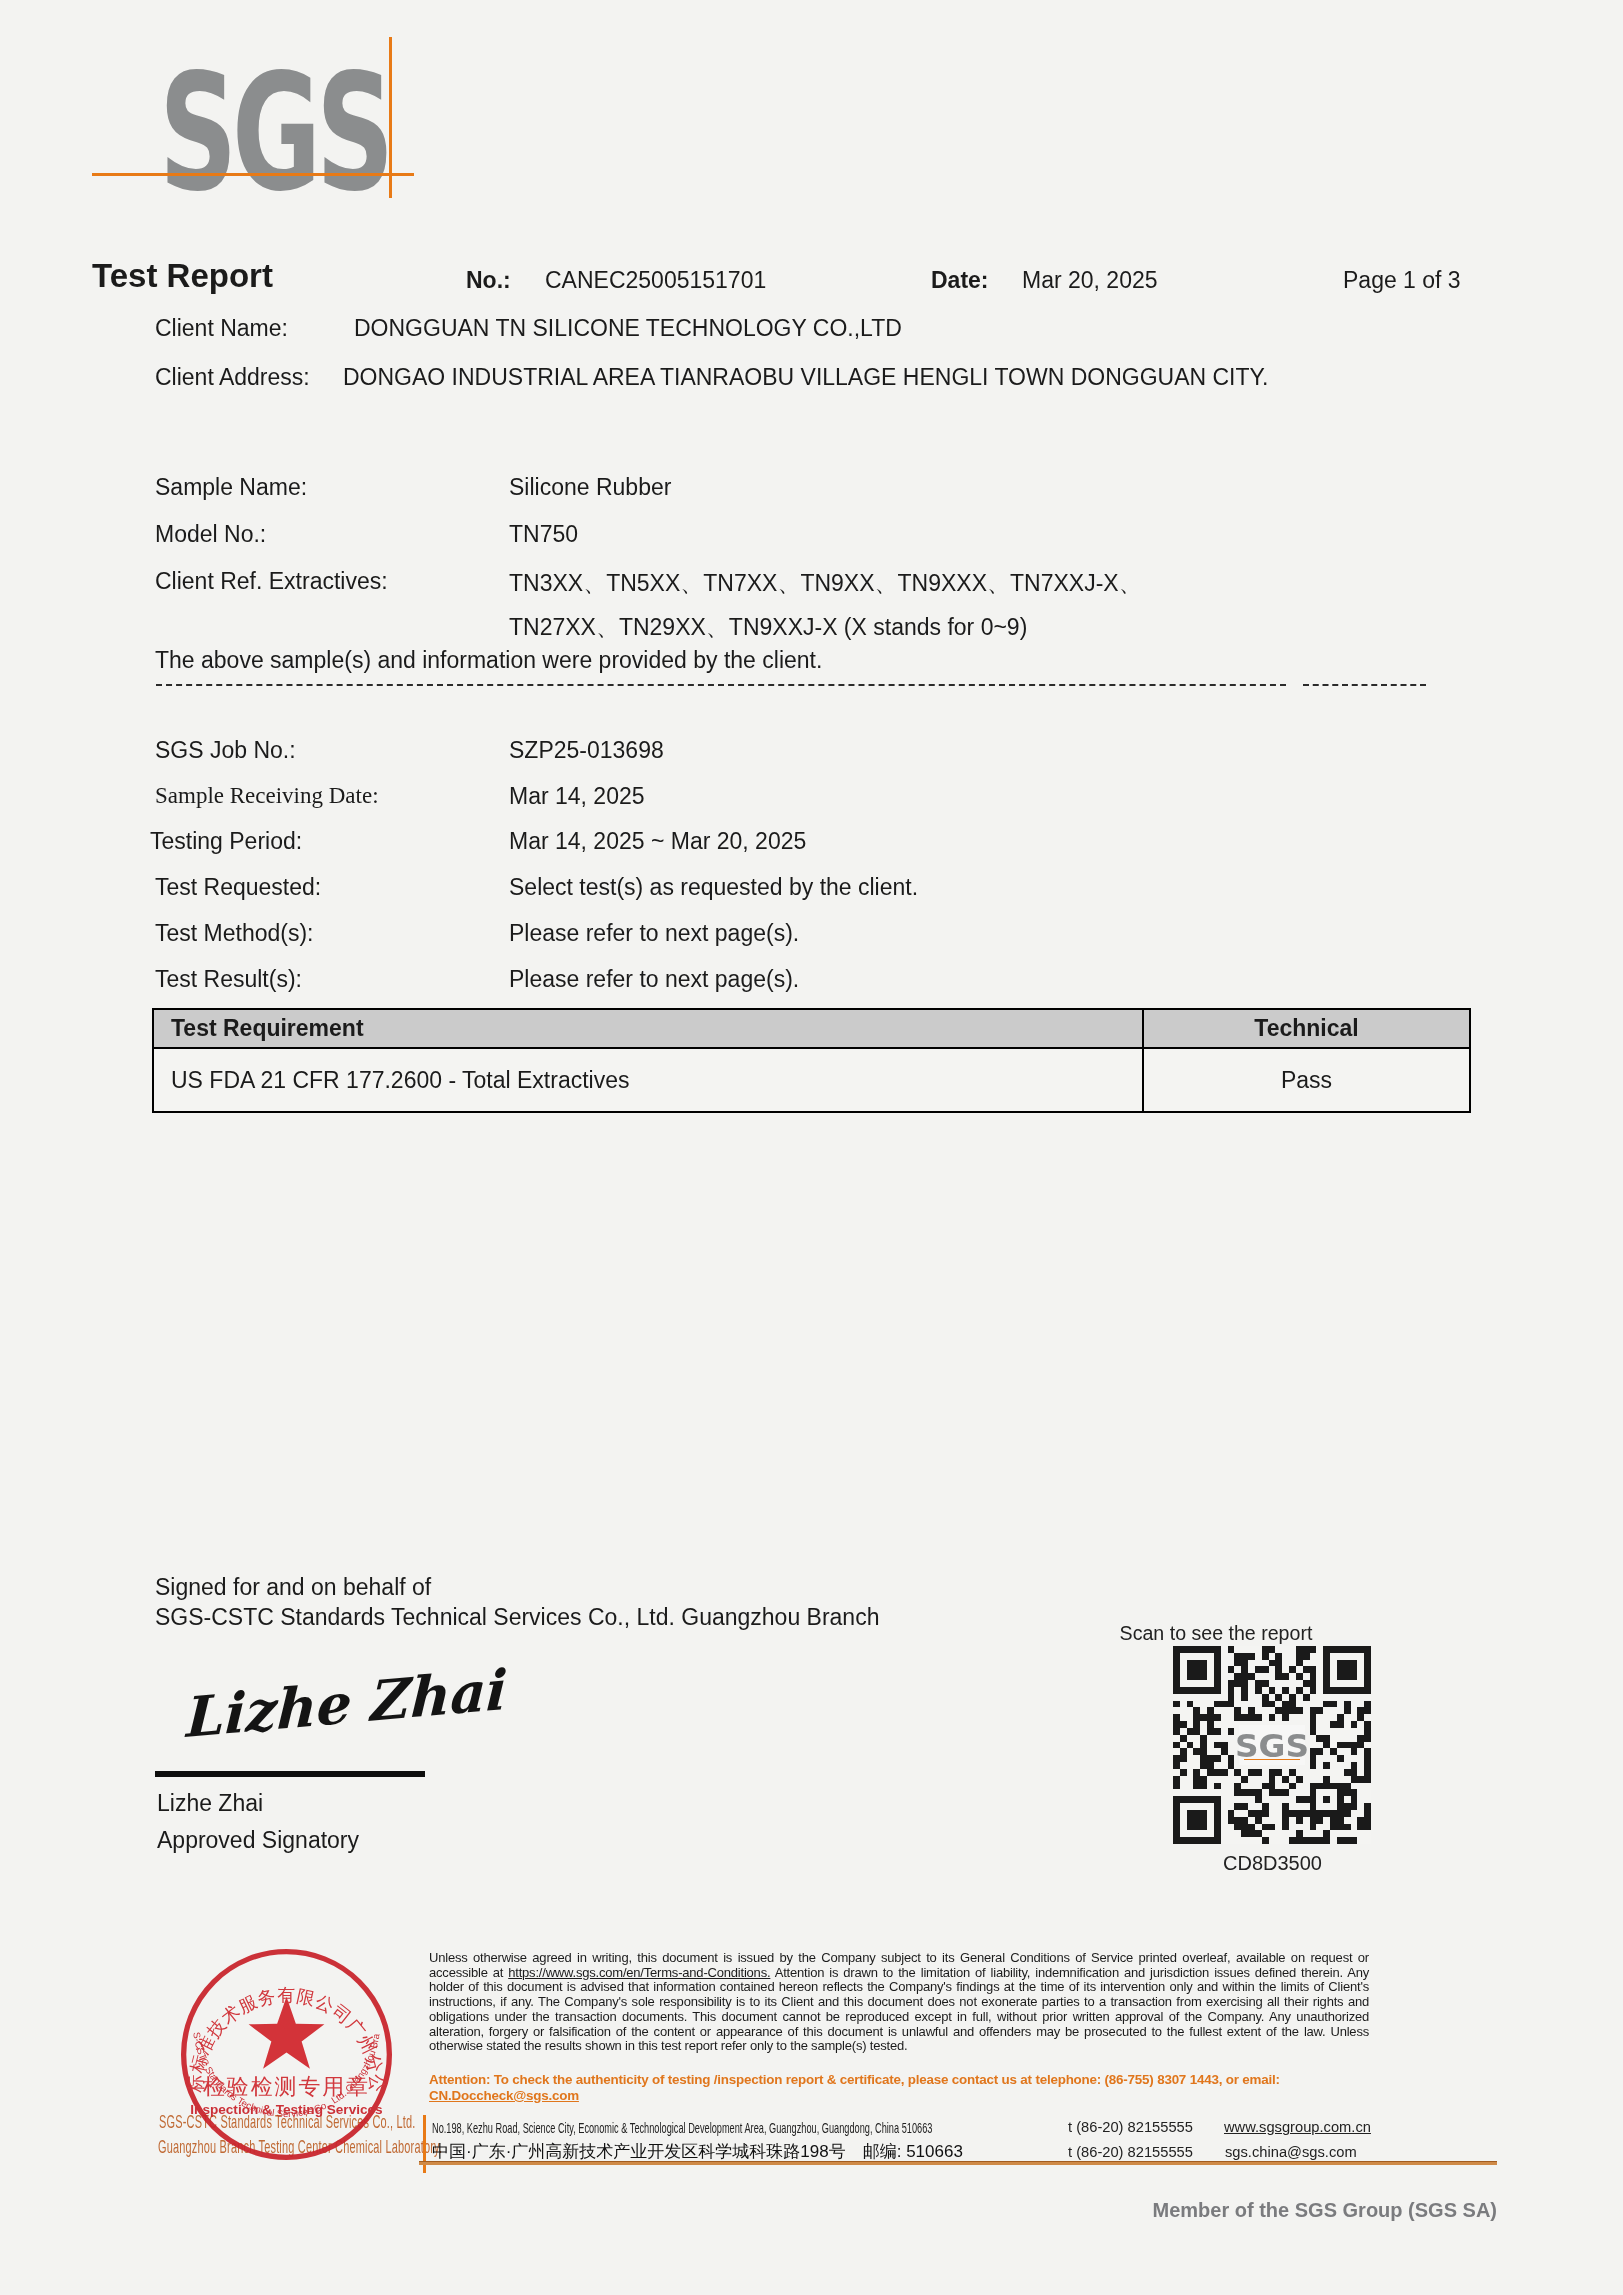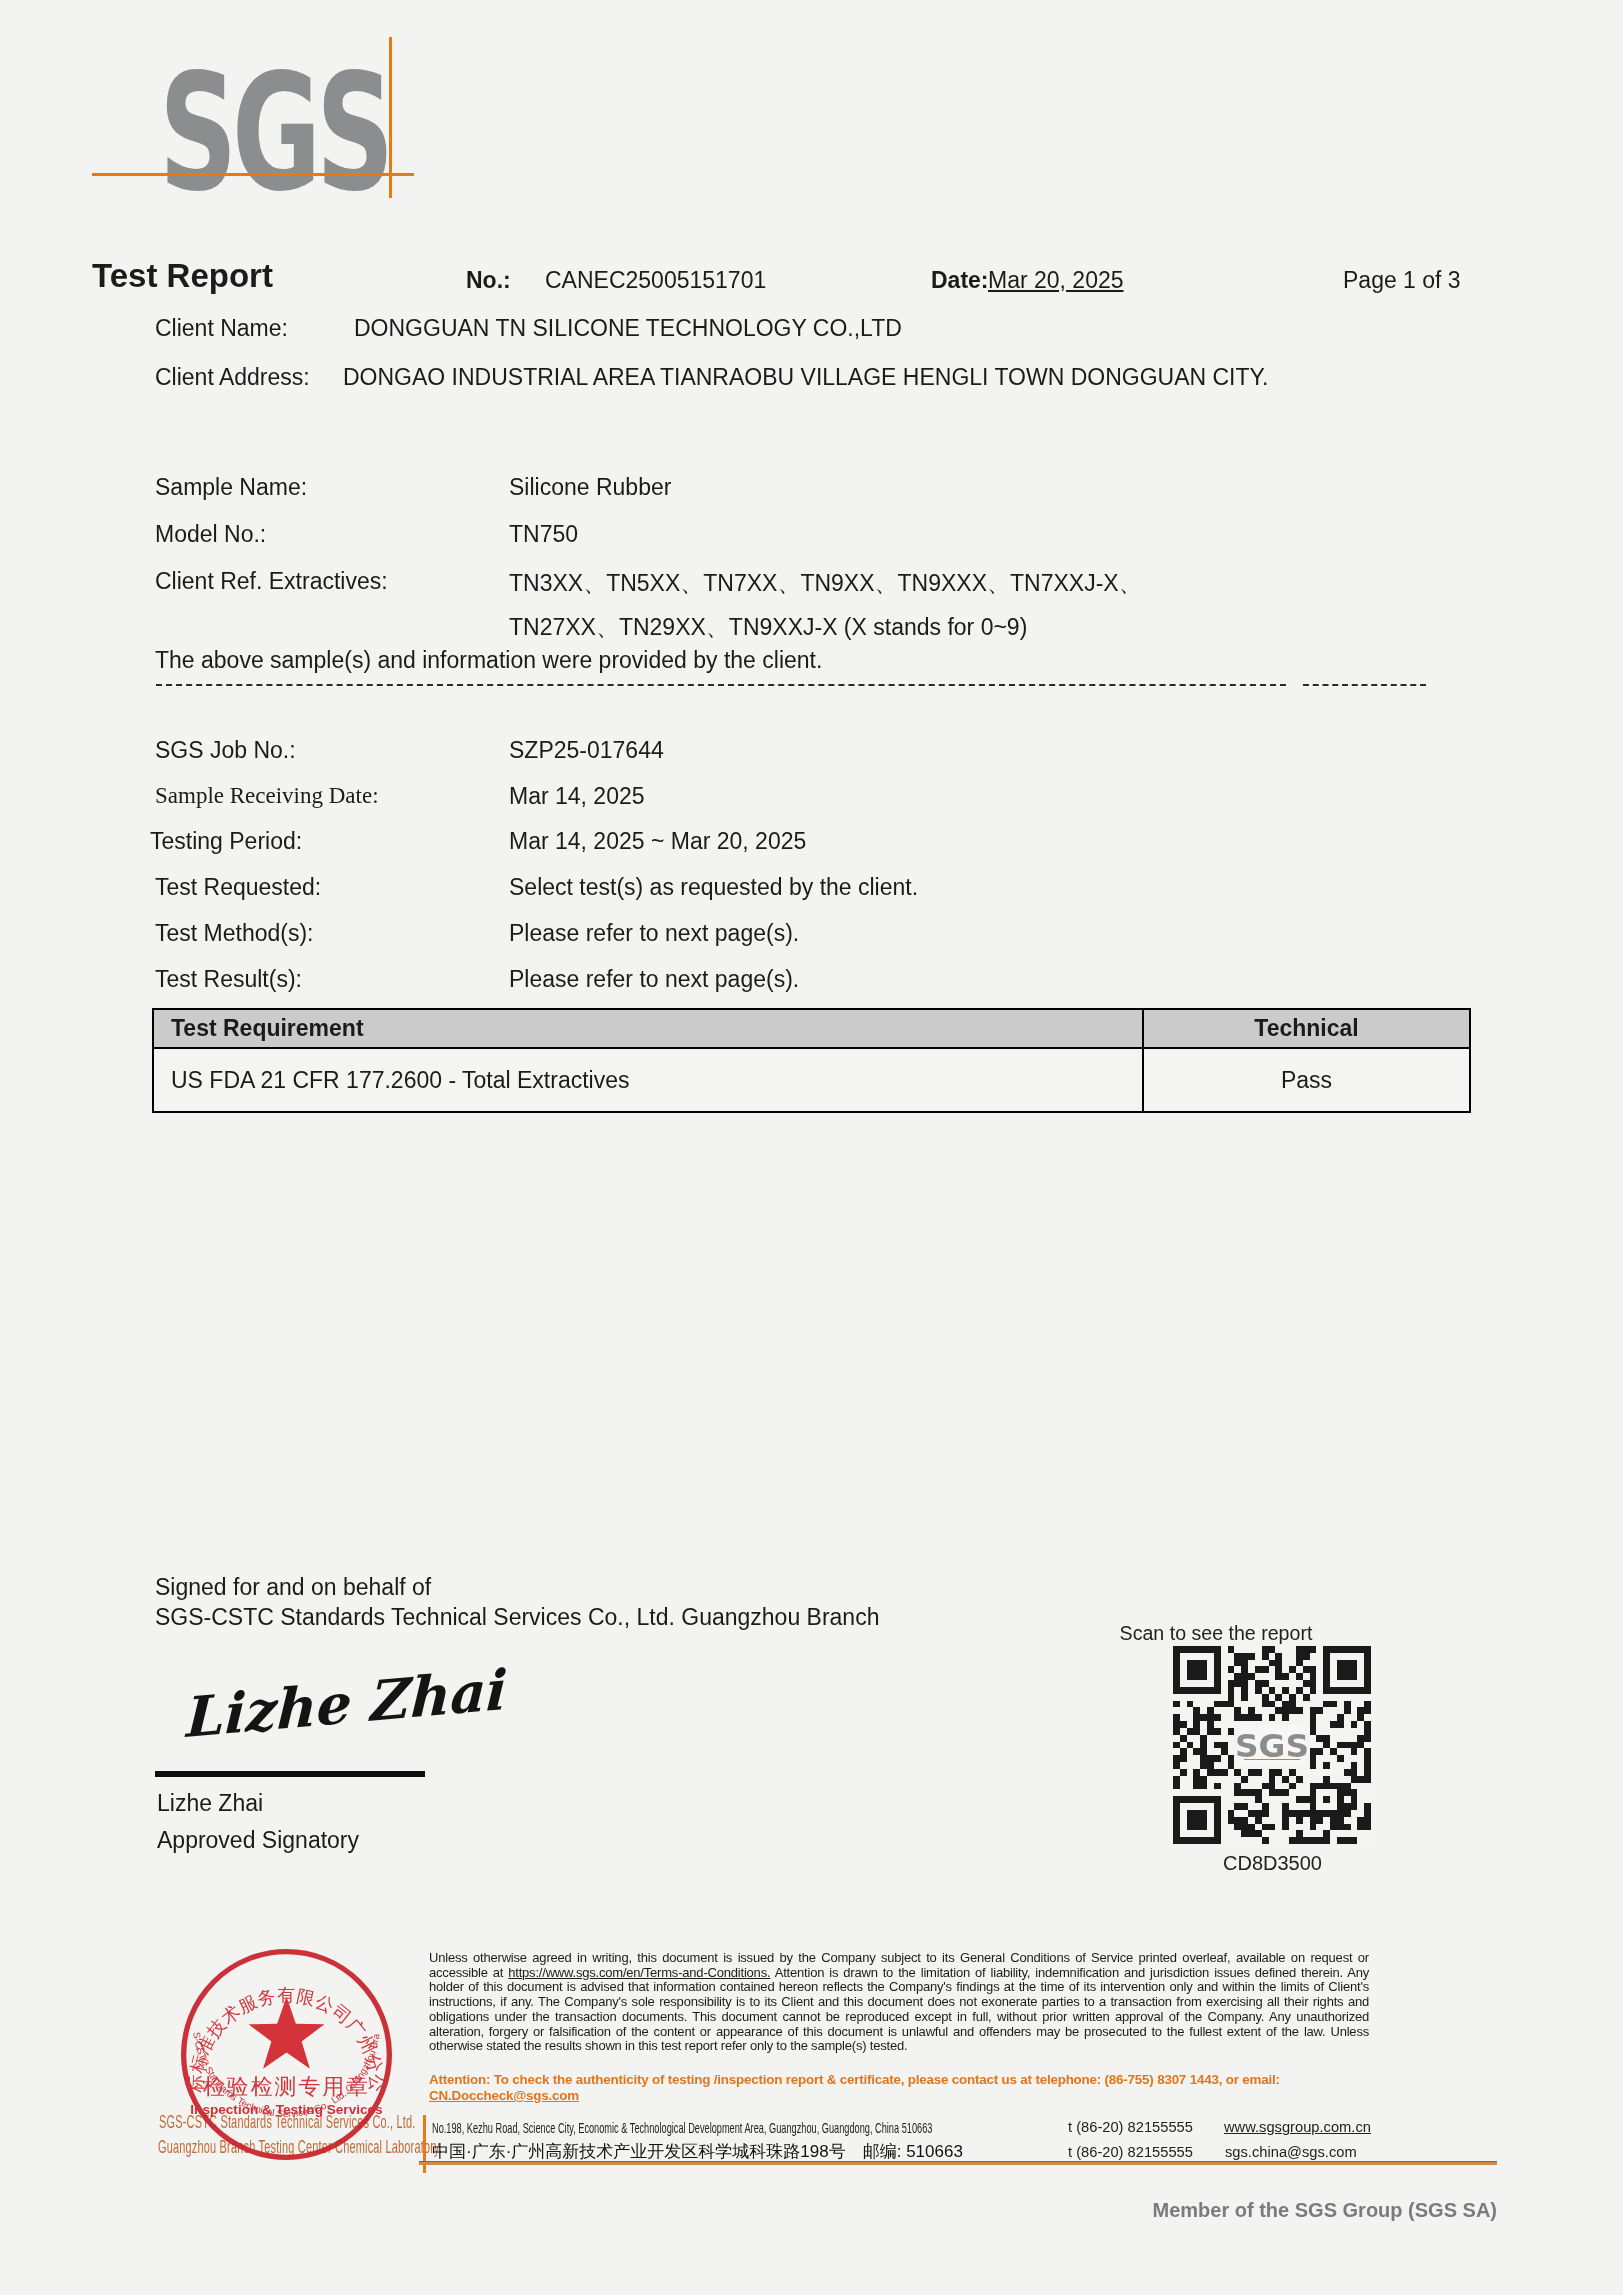--- a/index.html
+++ b/index.html
@@ -68,21 +68,21 @@
 <div class="abs" style="left:159px;top:54px;">
   <div class="logo-text">SGS</div>
 </div>
 <div class="abs orange-line" style="left:92px;top:173px;width:322px;height:3.3px;"></div>
 <div class="abs orange-line" style="left:389px;top:37px;width:3.3px;height:161px;"></div>
 
 <div class="abs bold" style="left:92px;top:257px;font-size:33px;">Test Report</div>
 <div class="abs lbl bold" style="left:466px;top:267px;">No.:</div>
 <div class="abs val" style="left:545px;top:267px;">CANEC25005151701</div>
 <div class="abs lbl bold" style="left:931px;top:267px;">Date:</div>
-<div class="abs val" style="left:988px;top:267px;text-decoration:underline;">Mar 20, 2025</div>
+<div class="abs val" style="left:1022px;top:267px;">Mar 20, 2025</div>
 <div class="abs val" style="left:1343px;top:267px;">Page 1 of 3</div>
 
 <div class="abs lbl" style="left:155px;top:315px;">Client Name:</div>
 <div class="abs val" style="left:354px;top:315px;">DONGGUAN TN SILICONE TECHNOLOGY CO.,LTD</div>
 <div class="abs lbl" style="left:155px;top:364px;">Client Address:</div>
 <div class="abs val" style="left:343px;top:364px;">DONGAO INDUSTRIAL AREA TIANRAOBU VILLAGE HENGLI TOWN DONGGUAN CITY.</div>
 
 <div class="abs lbl" style="left:155px;top:474px;">Sample Name:</div>
 <div class="abs val" style="left:509px;top:474px;">Silicone Rubber</div>
 <div class="abs lbl" style="left:155px;top:521px;">Model No.:</div>
@@ -92,21 +92,21 @@
 <div class="abs val" style="left:509px;top:612px;">TN27XX、TN29XX、TN9XXJ-X (X stands for 0~9)</div>
 <div class="abs val" style="left:155px;top:647px;">The above sample(s) and information were provided by the client.</div>
 
 <div class="abs" style="left:156px;top:684px;width:1272px;display:flex;">
   <div class="dash-seg" style="width:1130px;"></div>
   <div style="width:17px;"></div>
   <div class="dash-seg" style="width:123px;"></div>
 </div>
 
 <div class="abs lbl" style="left:155px;top:737px;">SGS Job No.:</div>
-<div class="abs val" style="left:509px;top:737px;">SZP25-017644</div>
+<div class="abs val" style="left:509px;top:737px;">SZP25-013698</div>
 <div class="abs lbl" style="left:155px;top:783px;font-family:Liberation Serif, serif;">Sample Receiving Date:</div>
 <div class="abs val" style="left:509px;top:783px;">Mar 14, 2025</div>
 <div class="abs lbl" style="left:150px;top:828px;">Testing Period:</div>
 <div class="abs val" style="left:509px;top:828px;">Mar 14, 2025 ~ Mar 20, 2025</div>
 <div class="abs lbl" style="left:155px;top:874px;">Test Requested:</div>
 <div class="abs val" style="left:509px;top:874px;">Select test(s) as requested by the client.</div>
 <div class="abs lbl" style="left:155px;top:920px;">Test Method(s):</div>
 <div class="abs val" style="left:509px;top:920px;">Please refer to next page(s).</div>
 <div class="abs lbl" style="left:155px;top:966px;">Test Result(s):</div>
 <div class="abs val" style="left:509px;top:966px;">Please refer to next page(s).</div>

